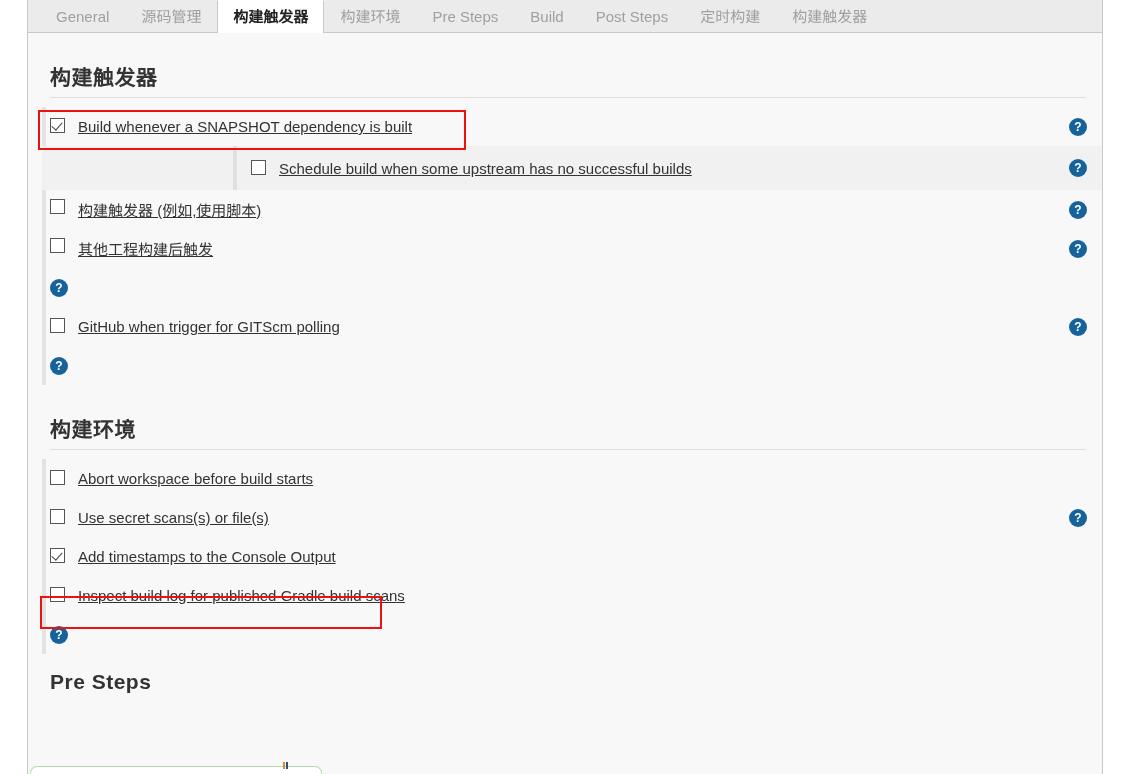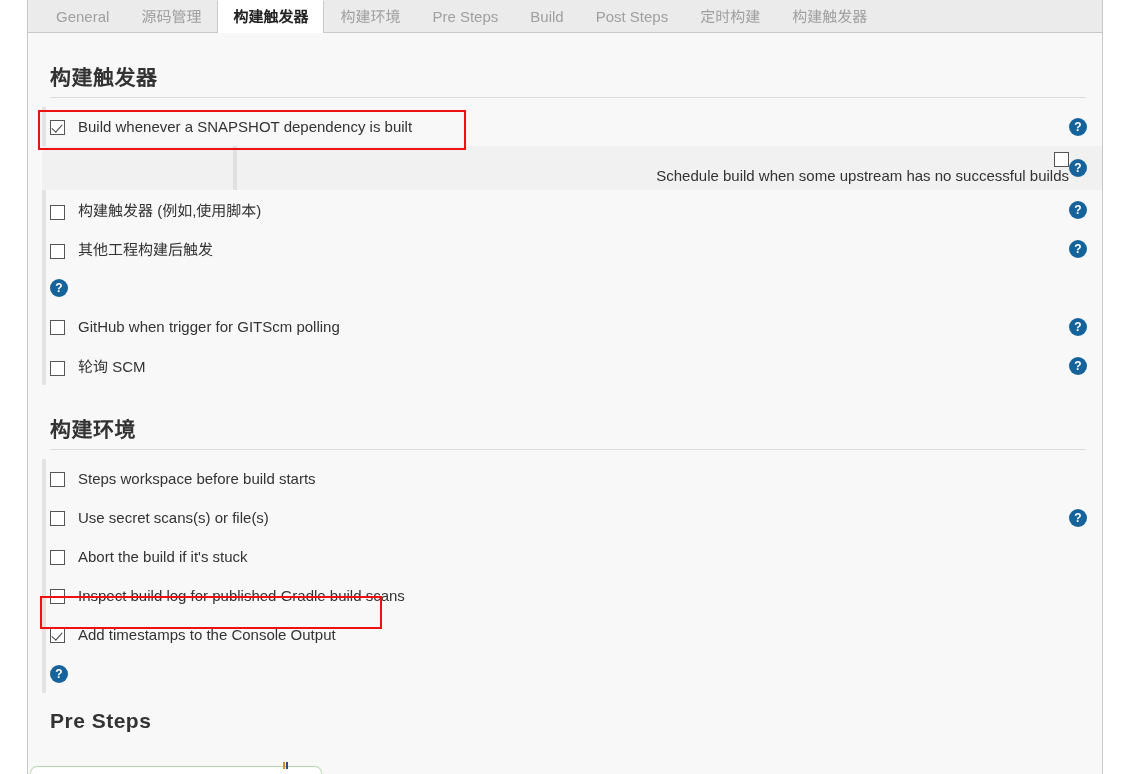--- a/index.html
+++ b/index.html
@@ -133,29 +133,29 @@
     min-height: 44px;
   }
   .row .nested-guide {
     width: 4px;
     align-self: stretch;
     background: #e0e0e0;
     margin-left: 191px;
     flex: 0 0 auto;
   }
   .row.nested .chk-wrap {
-    margin-left: 3px;
-    flex-direction: column;
+    margin-left: 14px;
   }
 
   .chk-wrap {
     display: flex;
-    align-items: flex-end;
+    align-items: flex-start;
     flex: 1 1 auto;
     min-width: 0;
+    text-decoration: underline;
   }
 
   .checkbox {
     width: 15px;
     height: 15px;
     border: 1px solid #555555;
     background: #ffffff;
     box-sizing: border-box;
     flex: 0 0 auto;
     position: relative;
@@ -308,69 +308,58 @@
               <div class="help-icon">?</div>
             </div>
             <div class="row">
               <div class="chk-wrap">
                 <div class="checkbox"></div>
                 <span class="chk-label">GitHub when trigger for GITScm polling</span>
               </div>
               <div class="help-icon">?</div>
             </div>
             <div class="row">
-              <div class="chk-wrap">
-                <div class="checkbox"></div>
-                <span class="chk-label">轮询 SCM</span>
-              </div>
               <div class="help-icon">?</div>
             </div>
           </div>
       </div>
 
       <div class="spacer-lg"></div>
 
       <div class="section">
         <div class="section-title">构建环境</div>
         <div class="section-rule"></div>
         <div class="spacer-sm"></div>
         <div class="rows" id="env-rows">
           <div class="guide"></div>
         <div class="row">
               <div class="chk-wrap">
                 <div class="checkbox"></div>
-                <span class="chk-label">Steps workspace before build starts</span>
+                <span class="chk-label">Abort workspace before build starts</span>
               </div>
               <div class="help-spacer"></div>
             </div>
             <div class="row">
               <div class="chk-wrap">
                 <div class="checkbox"></div>
                 <span class="chk-label">Use secret scans(s) or file(s)</span>
               </div>
               <div class="help-icon">?</div>
-            </div>
-            <div class="row">
-              <div class="chk-wrap">
-                <div class="checkbox"></div>
-                <span class="chk-label">Abort the build if it's stuck</span>
-              </div>
-              <div class="help-spacer"></div>
-            </div>
-            <div class="row">
-              <div class="chk-wrap">
-                <div class="checkbox"></div>
-                <span class="chk-label">Inspect build log for published Gradle build scans</span>
-              </div>
-              <div class="help-spacer"></div>
             </div>
             <div class="row">
               <div class="chk-wrap">
                 <div class="checkbox checked"></div>
                 <span class="chk-label">Add timestamps to the Console Output</span>
+              </div>
+              <div class="help-spacer"></div>
+            </div>
+            <div class="row">
+              <div class="chk-wrap">
+                <div class="checkbox"></div>
+                <span class="chk-label">Inspect build log for published Gradle build scans</span>
               </div>
               <div class="help-spacer"></div>
             </div>
             <div class="row">
               <div class="help-icon">?</div>
             </div>
           </div>
       </div>
 
       <div class="spacer-md"></div>

